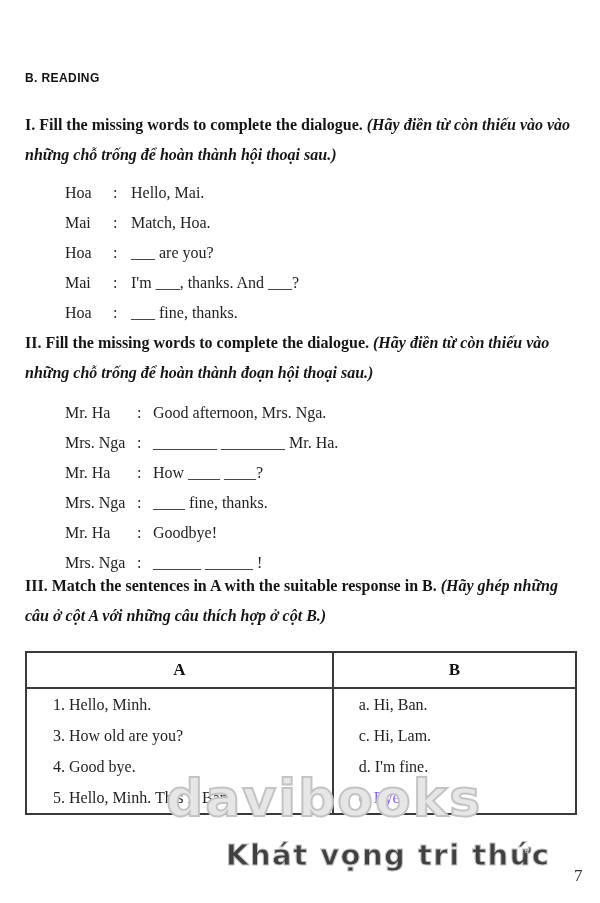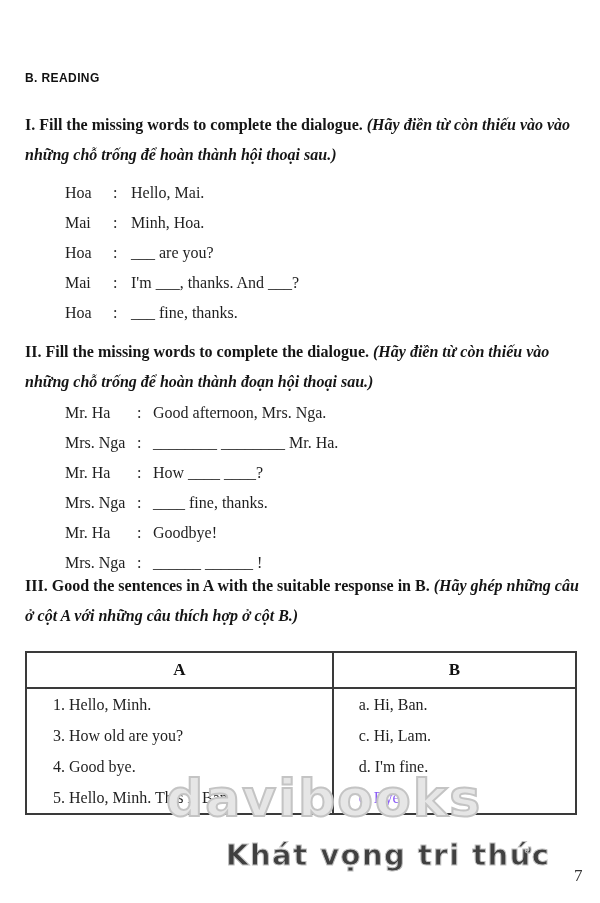--- a/index.html
+++ b/index.html
@@ -28,21 +28,21 @@
     position: absolute;
     left: 25px;
     width: 558px;
     font-size: 16px;
     line-height: 30px;
     font-weight: bold;
     color: #151515;
   }
   .ex-title .vi { font-style: italic; }
   #t1 { top: 110px; }
-  #t2 { top: 337px; }
+  #t2 { top: 328px; }
   #t3 { top: 571px; }
 
   .dialogue { position: absolute; left: 65px; font-size: 16px; color: #1f1f1f; }
   #d1 { top: 172px; }
   #d2 { top: 392px; }
   .dline { display: flex; height: 30px; align-items: flex-end; }
   .dname  { display: inline-block; }
   #d1 .dname { width: 48px; }
   #d2 .dname { width: 72px; }
   .dcolon { display: inline-block; width: 18px; }
@@ -123,21 +123,21 @@
 
   <div class="dialogue" id="d1">
     <div class="dline">
       <span class="dname">Hoa</span>
       <span class="dcolon">:</span>
       <span class="dtext">Hello, Mai.</span>
     </div>
     <div class="dline">
       <span class="dname">Mai</span>
       <span class="dcolon">:</span>
-      <span class="dtext">Minh, Hoa.</span>
+      <span class="dtext">Match, Hoa.</span>
     </div>
     <div class="dline">
       <span class="dname">Hoa</span>
       <span class="dcolon">:</span>
       <span class="dtext">___ are you?</span>
     </div>
     <div class="dline">
       <span class="dname">Mai</span>
       <span class="dcolon">:</span>
       <span class="dtext">I'm ___, thanks. And ___?</span>
@@ -181,21 +181,21 @@
       <span class="dtext">Goodbye!</span>
     </div>
     <div class="dline">
       <span class="dname">Mrs. Nga</span>
       <span class="dcolon">:</span>
       <span class="dtext">______ ______ !</span>
     </div>
   </div>
 
   <div class="ex-title" id="t3">
-    <span class="en">III. Good the sentences in A with the suitable response in B.</span>
+    <span class="en">III. Match the sentences in A with the suitable response in B.</span>
     <span class="vi">(Hãy ghép những câu ở cột A với những câu thích hợp ở cột B.)</span>
   </div>
 
   <table class="match">
     <thead>
       <tr>
         <th>A</th>
         <th>B</th>
       </tr>
     </thead>

